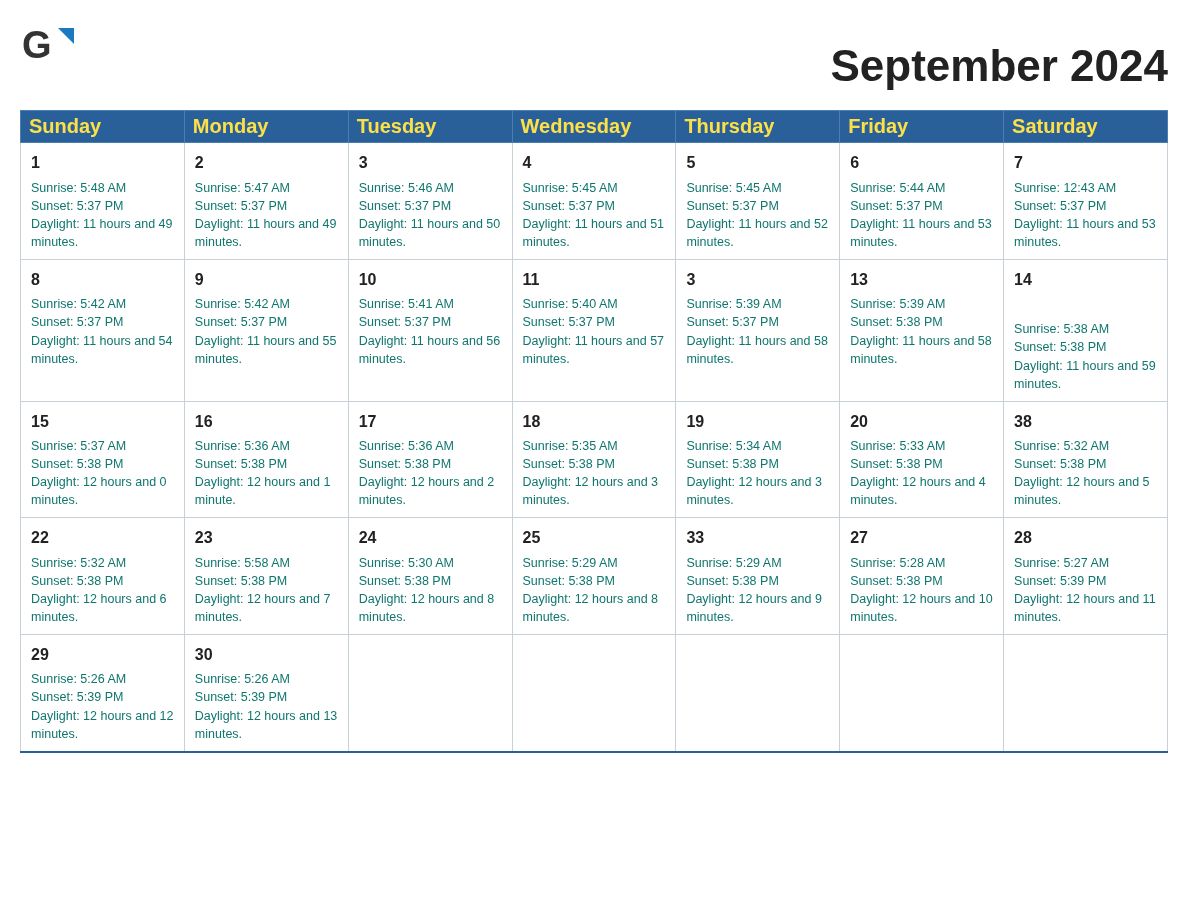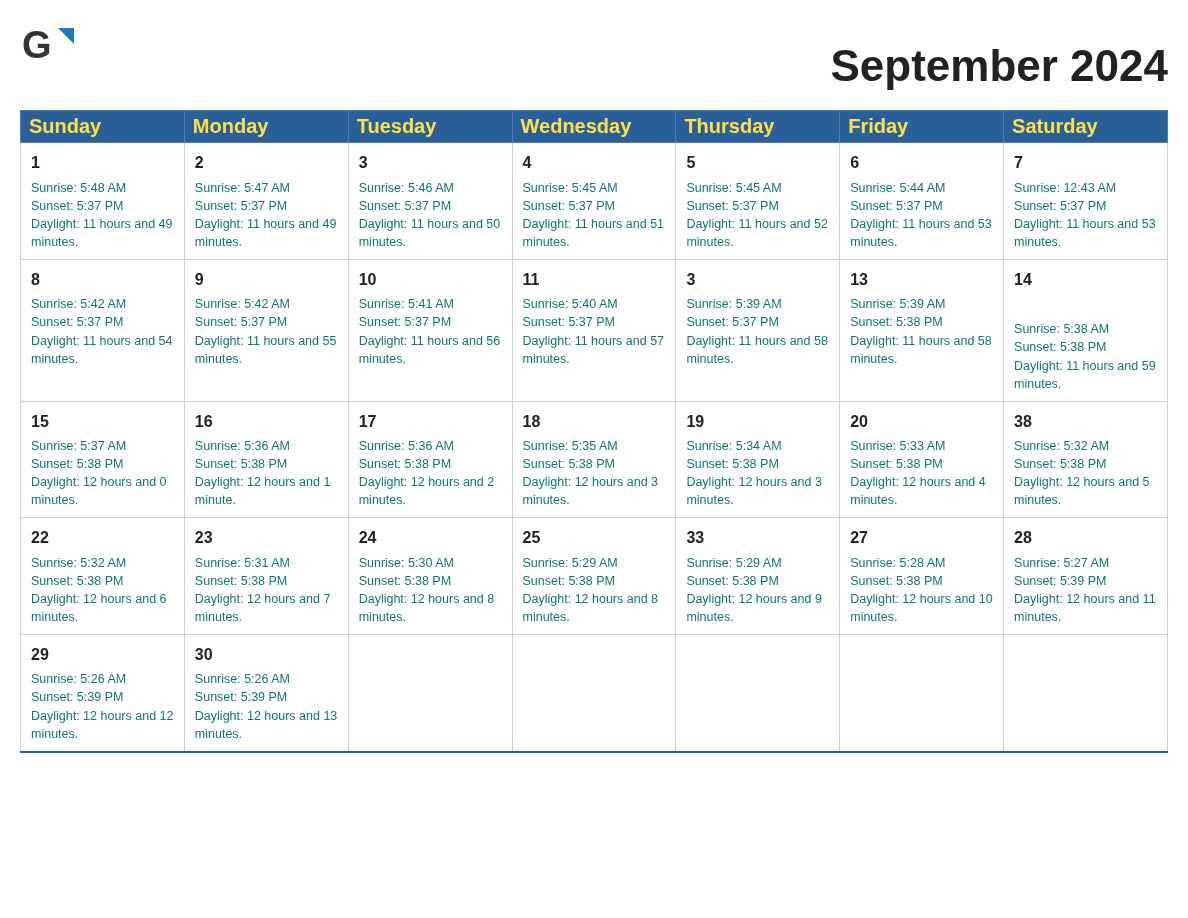--- a/index.html
+++ b/index.html
@@ -280,21 +280,21 @@
         </tr>
         <tr>
           <td>
             <span class="day-num">22</span>
             <div class="day-info" style="white-space: pre-line;">Sunrise: 5:32 AM
 Sunset: 5:38 PM
 Daylight: 12 hours and 6 minutes.</div>
           </td>
           <td>
             <span class="day-num">23</span>
-            <div class="day-info" style="white-space: pre-line;">Sunrise: 5:31 AM
+            <div class="day-info" style="white-space: pre-line;">Sunrise: 5:58 AM
 Sunset: 5:38 PM
 Daylight: 12 hours and 7 minutes.</div>
           </td>
           <td>
             <span class="day-num">24</span>
             <div class="day-info" style="white-space: pre-line;">Sunrise: 5:30 AM
 Sunset: 5:38 PM
 Daylight: 12 hours and 8 minutes.</div>
           </td>
           <td>

